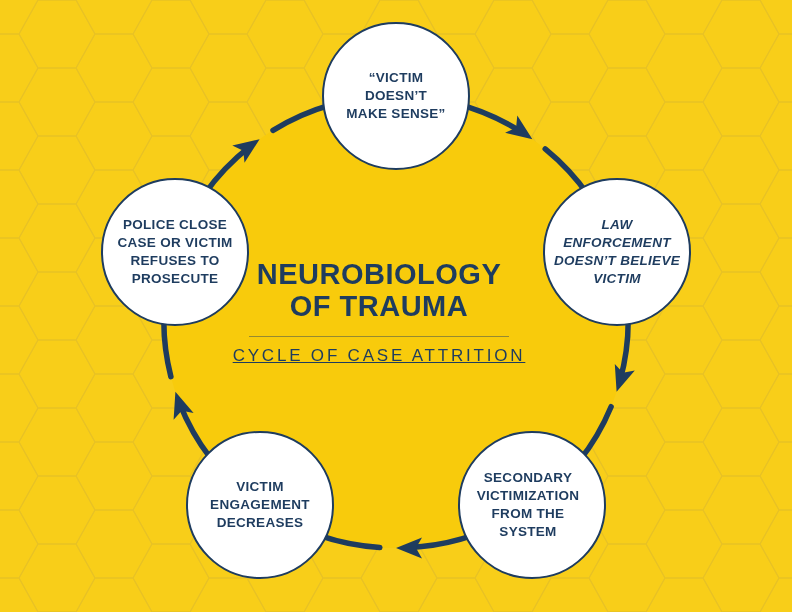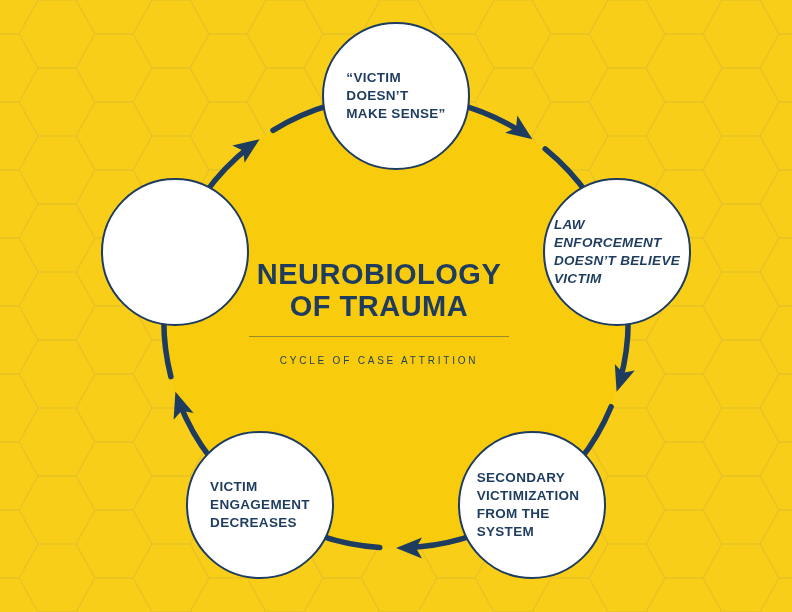--- a/index.html
+++ b/index.html
@@ -12,21 +12,21 @@
     overflow: hidden;
     background: #f8ce19;
   }
   .stage svg.bg {
     position: absolute; left: 0; top: 0;
   }
   .node-label {
     position: absolute;
     width: 150px; height: 150px;
     display: flex; align-items: center; justify-content: center;
-    text-align: left;
+    text-align: center;
     white-space: pre-line;
     font-weight: bold;
     font-size: 13.5px;
     line-height: 1.32;
     letter-spacing: 0.3px;
     color: #1e3c5f;
   }
   .node-top    { left: 321px; top: 21px; }
   .node-right  { left: 542px; top: 177px; font-style: italic; }
   .node-br     { left: 453px; top: 430px; }
@@ -46,25 +46,26 @@
     letter-spacing: 0.5px;
     text-align: center;
     white-space: pre-line;
   }
   .center-divider {
     margin-top: 13px;
     width: 260px; height: 1px;
     background: rgba(30, 60, 95, 0.45);
   }
   .center-subtitle {
-    margin-top: 18px;
-    font-size: 10px;
+    margin-top: 9px;
+    font-size: 17px;
     letter-spacing: 2.8px;
     text-align: center;
     white-space: nowrap;
+    text-decoration: underline;
   }
 </style>
 </head>
 <body>
 
 <div class="stage">
 
   <svg class="bg" width="792" height="612" viewBox="0 0 792 612">
     <defs>
       <pattern id="hexpat" width="114" height="68" patternUnits="userSpaceOnUse">
@@ -116,20 +117,24 @@
 
   <div class="node-label node-br">SECONDARY
 VICTIMIZATION
 FROM THE
 SYSTEM</div>
 
   <div class="node-label node-bl">VICTIM
 ENGAGEMENT
 DECREASES</div>
 
+  <div class="node-label node-left">POLICE CLOSE
+CASE OR VICTIM
+REFUSES TO
+PROSECUTE</div>
 
   <div class="center-block">
     <div class="center-title">NEUROBIOLOGY
 OF TRAUMA</div>
     <div class="center-divider"></div>
     <div class="center-subtitle">CYCLE OF CASE ATTRITION</div>
   </div>
 
 </div>
 

